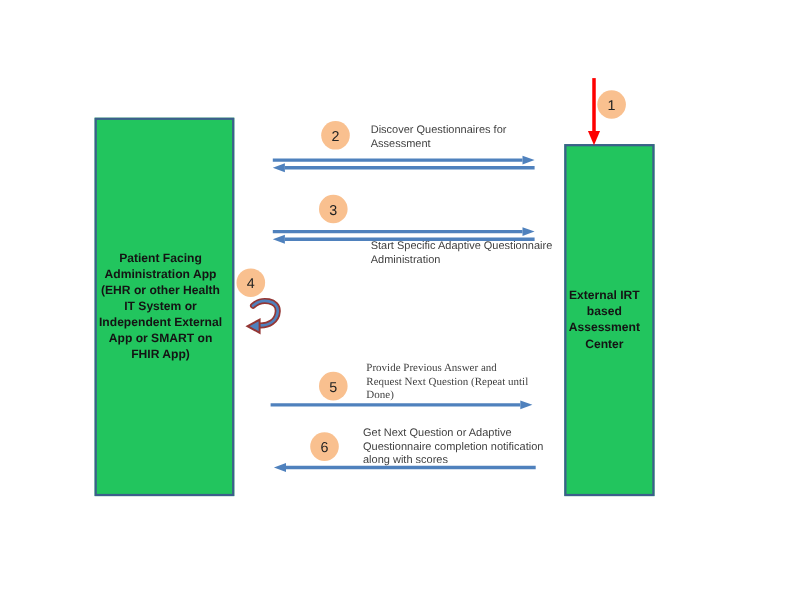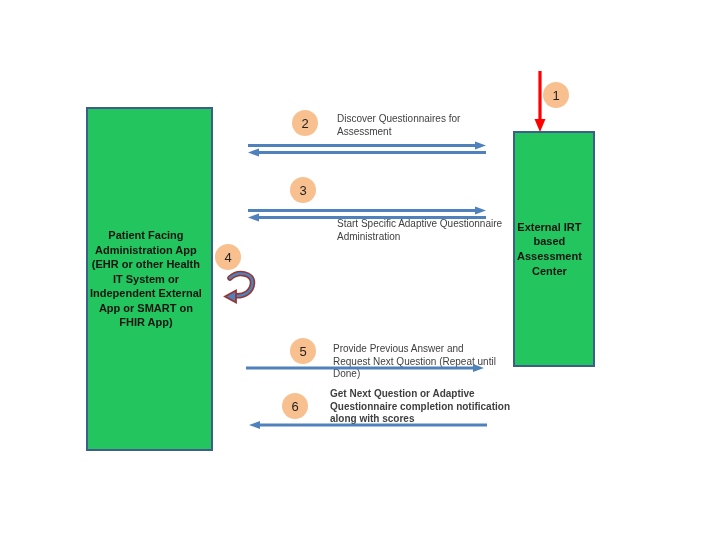--- a/index.html
+++ b/index.html
@@ -11,21 +11,21 @@
     overflow: hidden;
   }
   .actor-box {
     position: absolute;
     background: #22c55e;
     border: 2.5px solid #3d5e8c;
     box-sizing: border-box;
     display: flex; align-items: center; justify-content: flex-start;
   }
   #left-box  { left: 86px;  top: 107px; width: 127px; height: 344px; }
-  #right-box { left: 513px; top: 131px; width: 82px;  height: 236px; }
+  #right-box { left: 513px; top: 131px; width: 82px;  height: 320px; }
   .actor-label {
     font-weight: bold;
     font-size: 11px;
     line-height: 1.32;
     color: #141414;
     text-align: center;
     white-space: pre-line;
     padding: 0 2px;
   }
   .badge {
@@ -46,22 +46,22 @@
   .msg {
     position: absolute;
     font-size: 10px;
     line-height: 1.25;
     color: #3f3f3f;
     white-space: pre-line;
   }
   #msg-2 { left: 337px; top: 113px; width: 190px; }
   #msg-3 { left: 337px; top: 180px; width: 195px; margin-top: 38px; }
   #msg-4 { left: 262px; top: 268px; width: 190px; }
-  #msg-5 { left: 333px; top: 343px; width: 190px; }
-  #msg-6 { left: 330px; top: 388px; width: 195px; font-weight: bold; }
+  #msg-5 { left: 333px; top: 329px; width: 190px; font-family: Liberation Serif, serif; }
+  #msg-6 { left: 330px; top: 388px; width: 195px; }
   svg.arrow { position: absolute; overflow: visible; display: block; }
   #arrow-2 { left: 247px; top: 141px; }
   #arrow-3 { left: 247px; top: 206px; }
   #arrow-5 { left: 246px; top: 362px; }
   #arrow-6 { left: 249px; top: 419px; }
   #red-arrow { left: 532px; top: 70px; }
   #loop-arrow { left: 224px; top: 269px; }
 </style>
 </head>
 <body>

